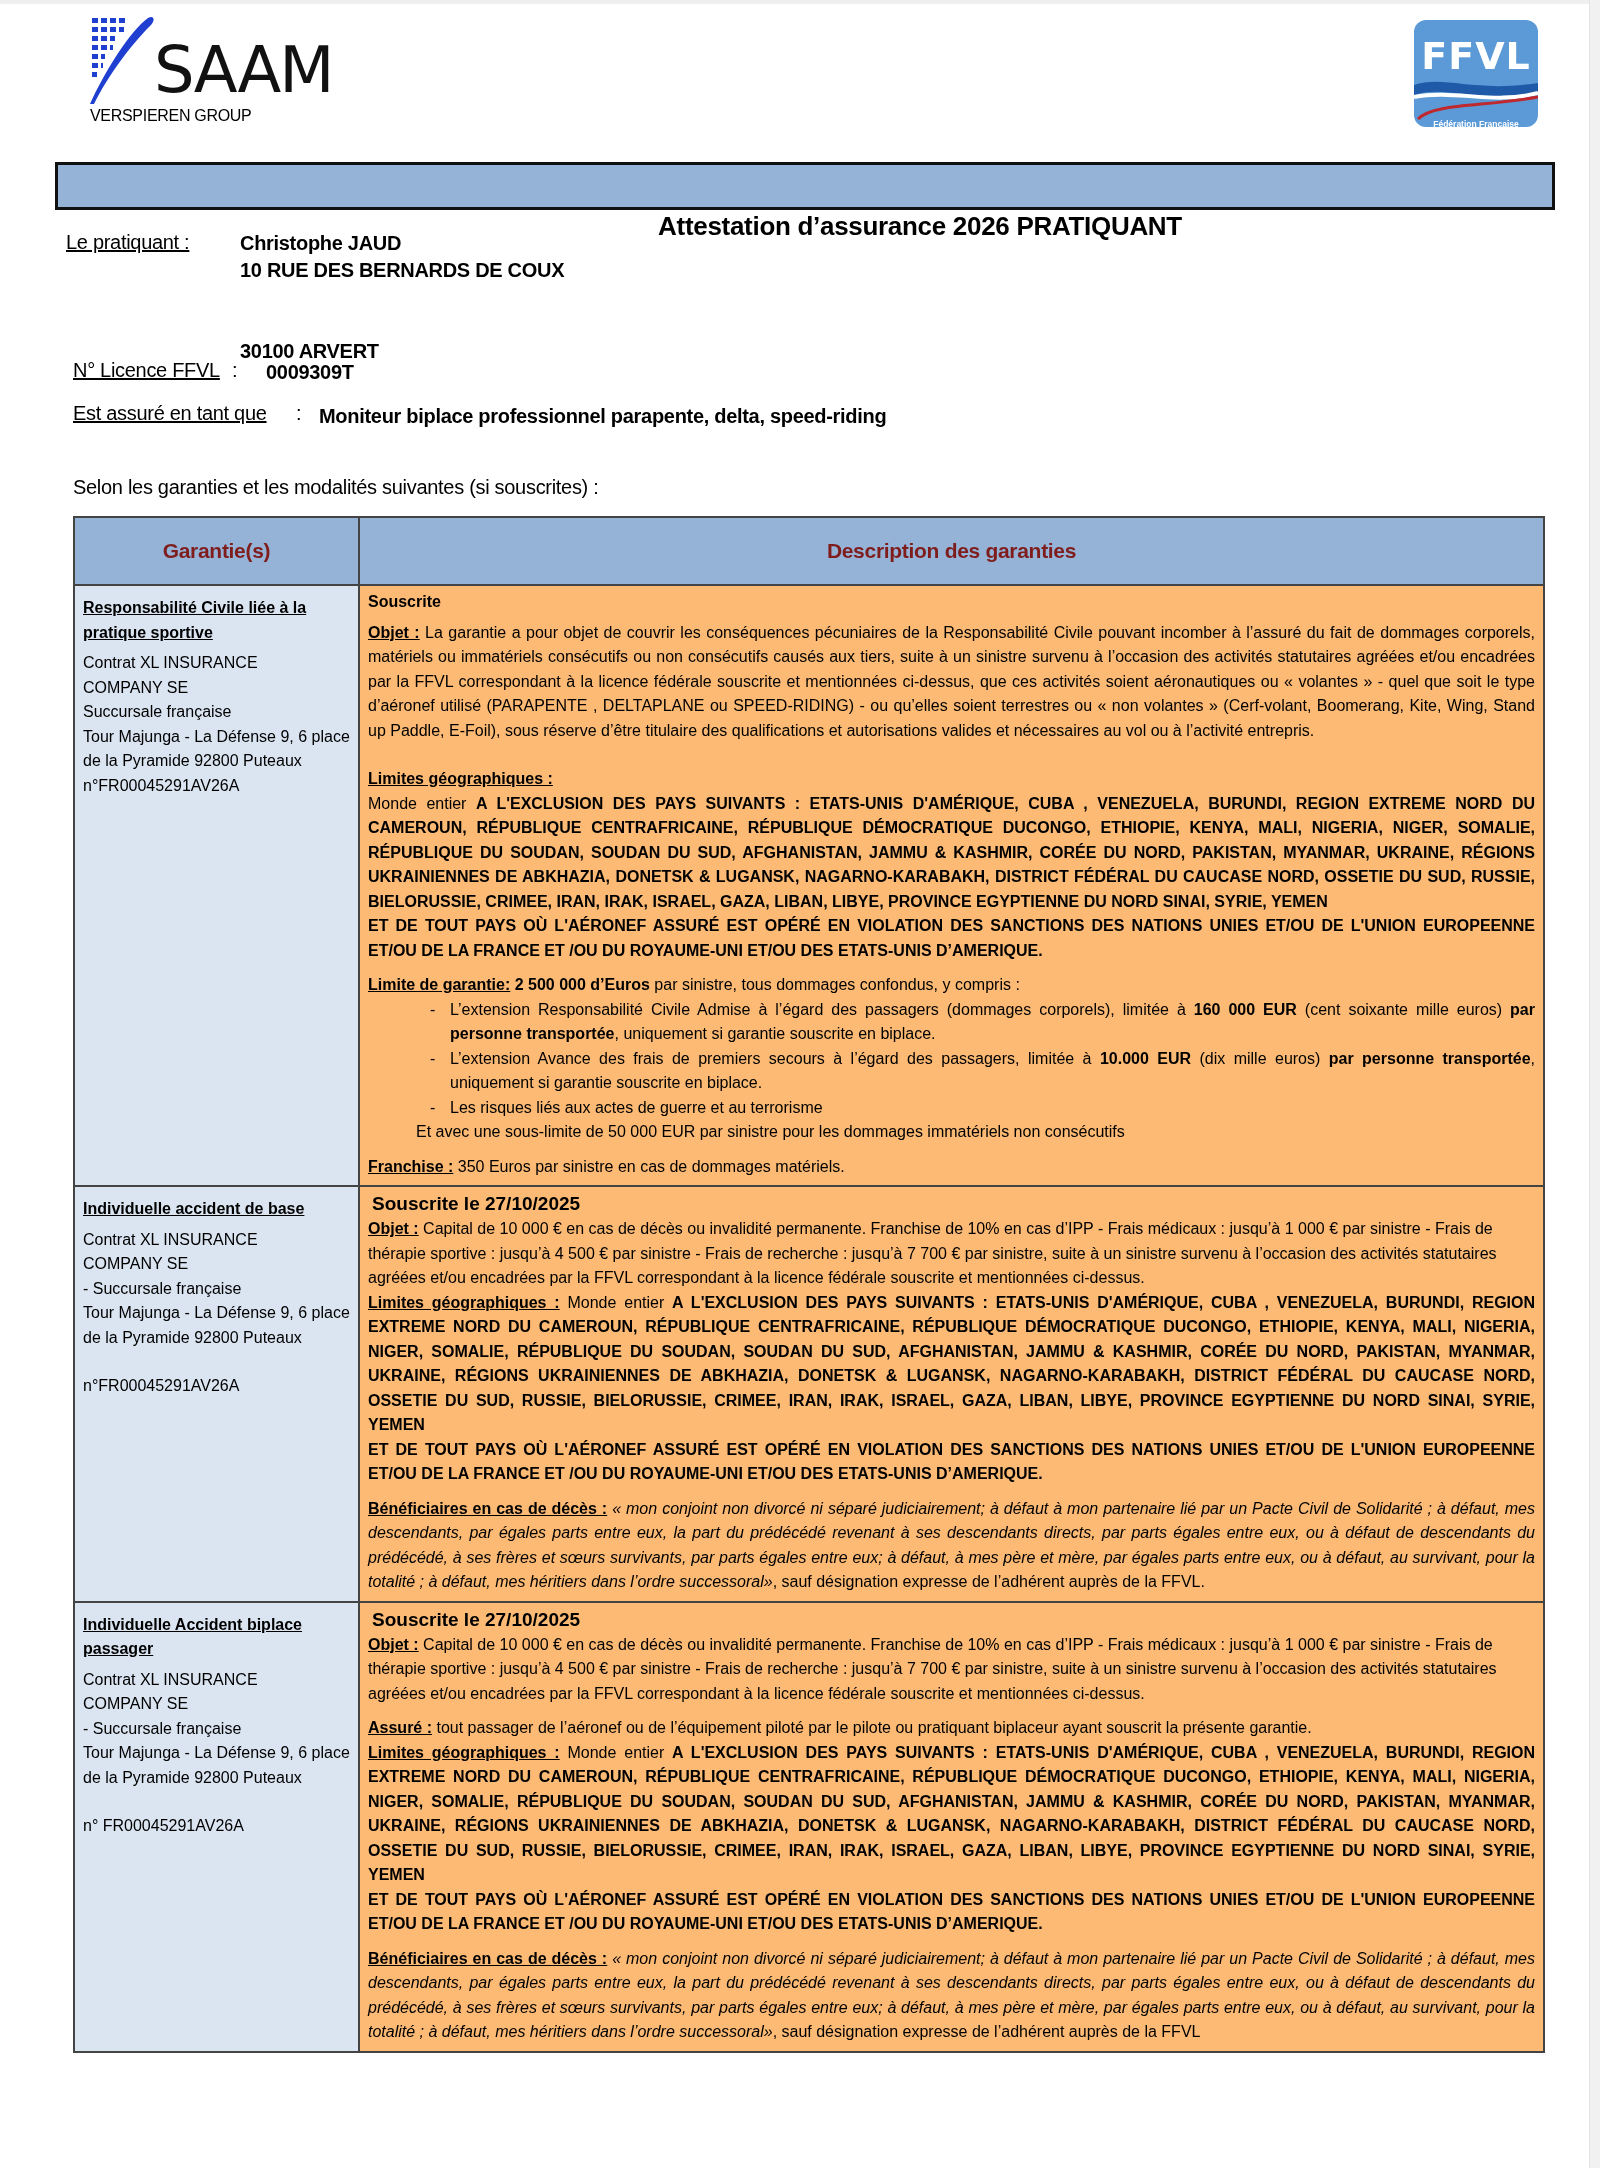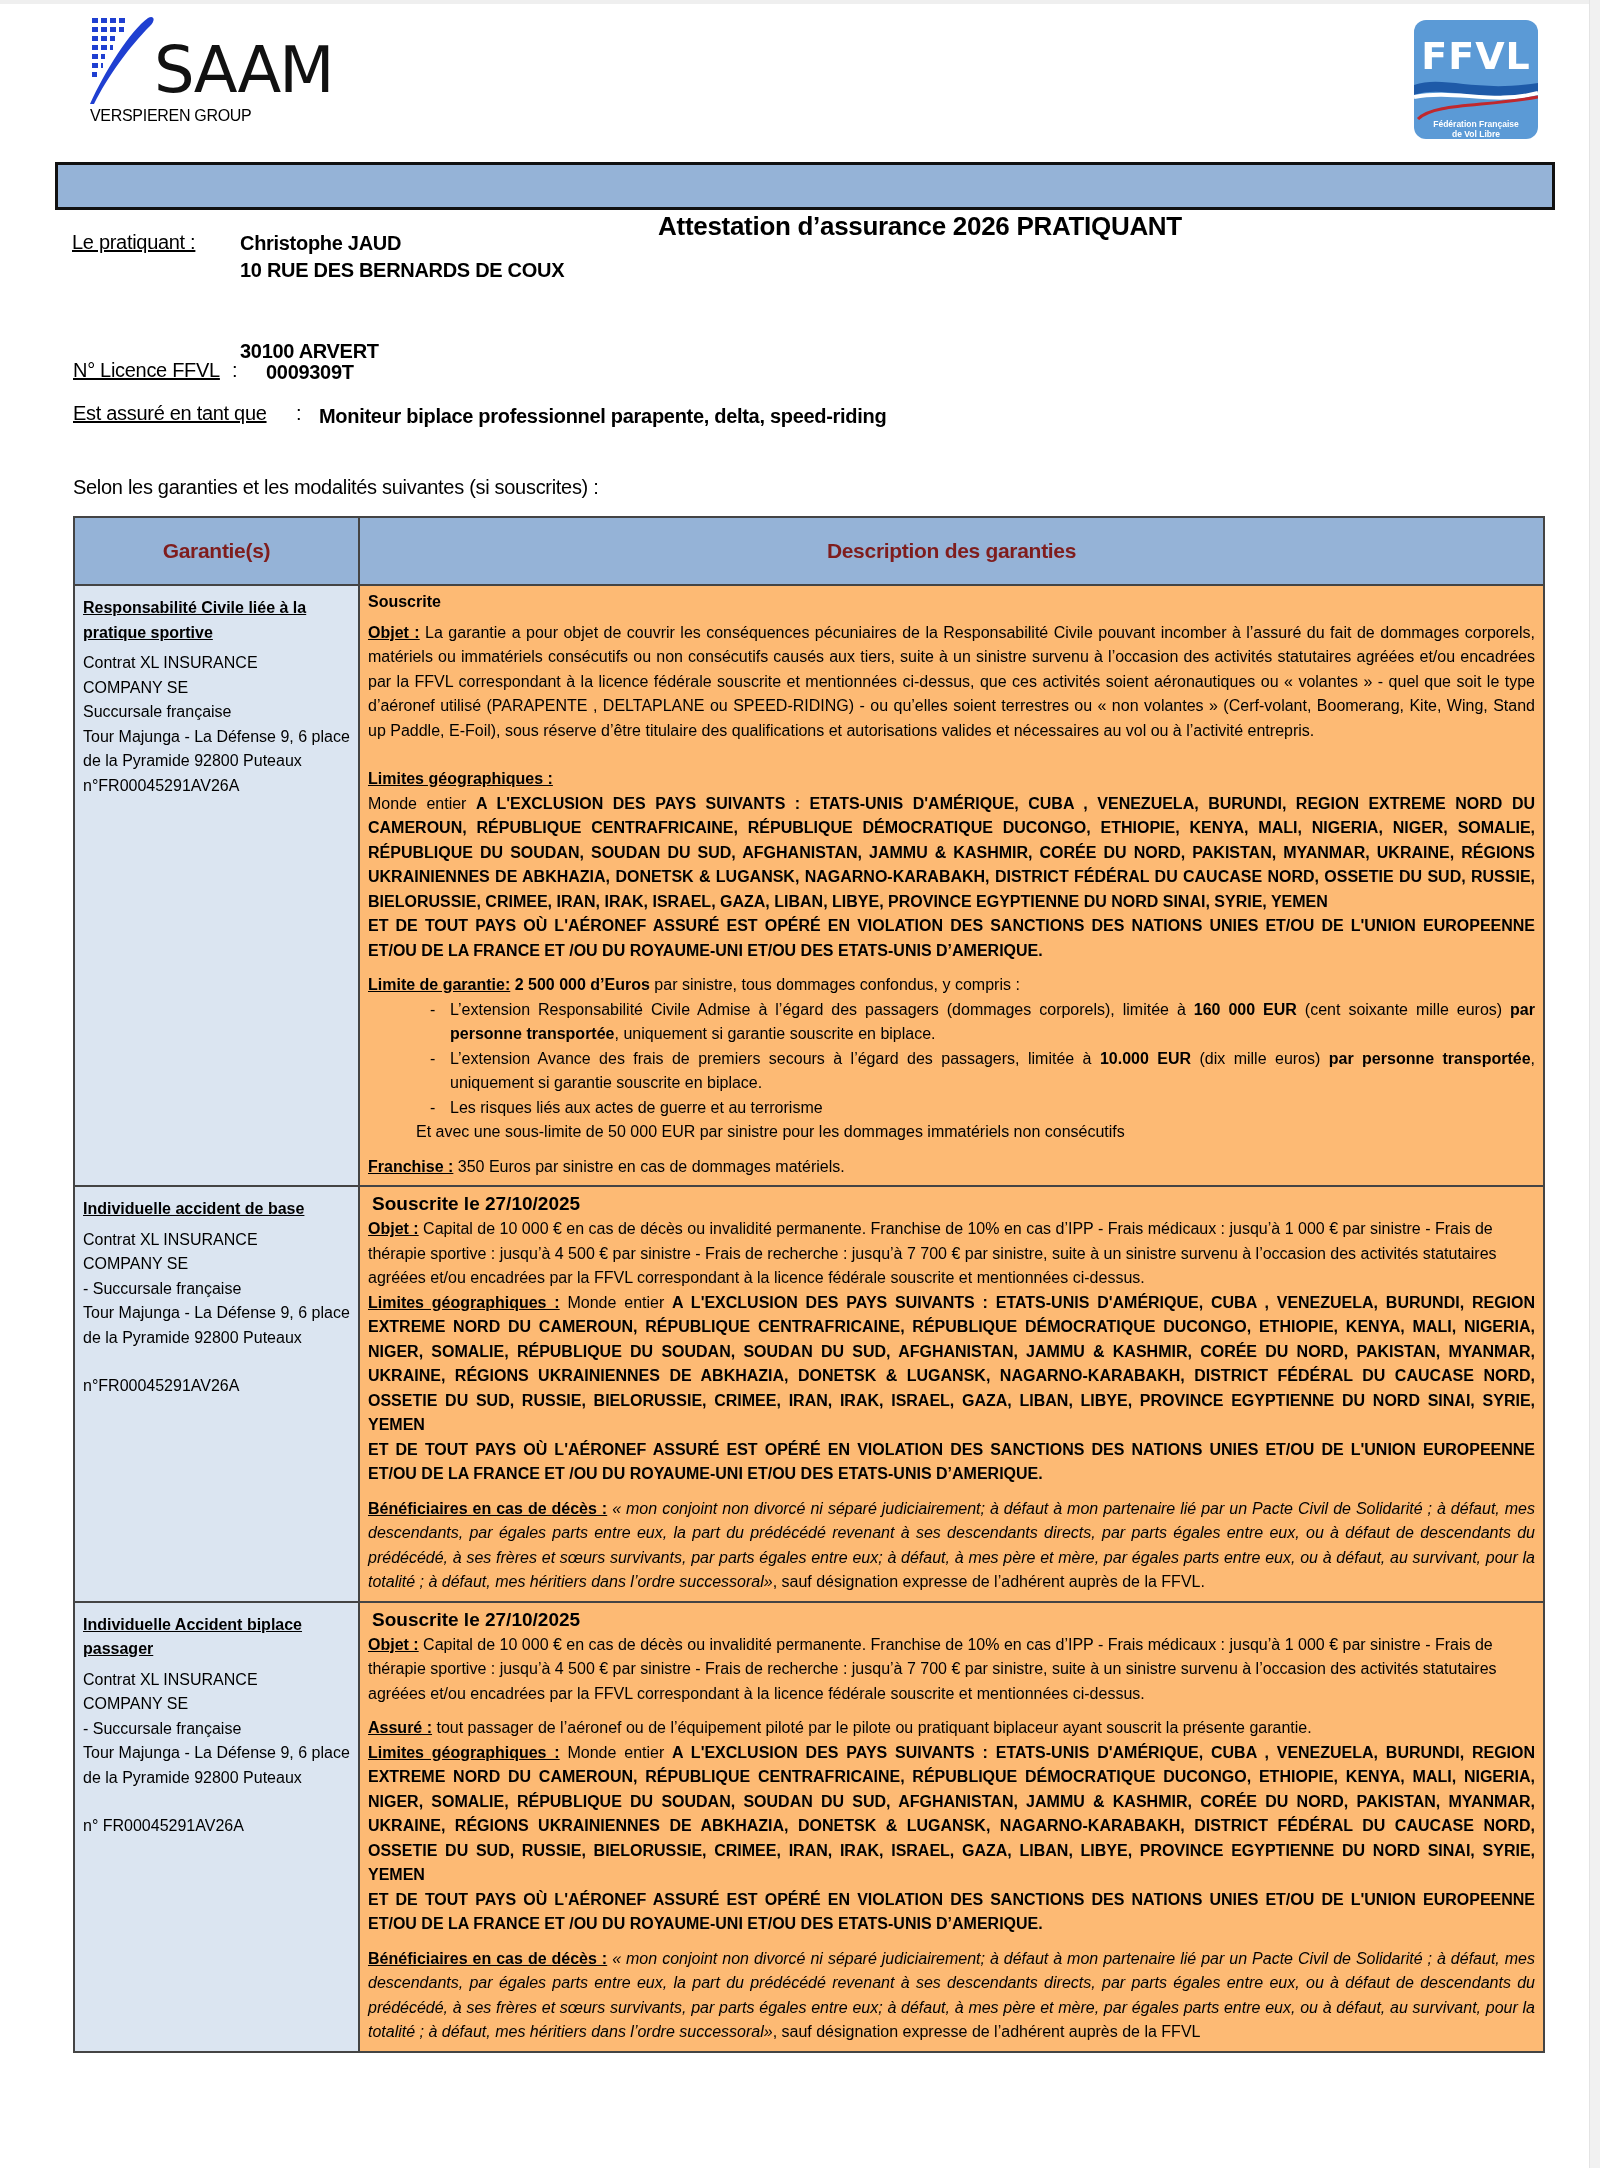--- a/index.html
+++ b/index.html
@@ -10,21 +10,21 @@
   .page-edge { position: absolute; top: 0; right: 0; width: 10px; height: 2168px; background: #f1f1f1; border-left: 1px solid #e4e4e4; }
   .page-top { position: absolute; top: 0; left: 0; width: 1600px; height: 4px; background: #efefef; }
 
   
   .saam-logo { position: absolute; left: 90px; top: 16px; width: 260px; height: 115px; }
   .saam-logo svg { position: absolute; left: 0; top: 0; }
   .saam-text { position: absolute; left: 64px; top: 22px; font-family: "DejaVu Sans", sans-serif; font-size: 64px; letter-spacing: -2px; color: #111; line-height: 1; }
   .saam-sub { position: absolute; left: 0; top: 91px; font-size: 16px; color: #000000; letter-spacing: -0.3px; font-family: "Liberation Sans", sans-serif; }
 
   
-  .ffvl-logo { position: absolute; left: 1414px; top: 20px; width: 124px; height: 119px; border-radius: 12px; background: #5b9ad6; overflow: hidden; }
+  .ffvl-logo { position: absolute; left: 1414px; top: 20px; width: 124px; height: 107px; border-radius: 12px; background: #5b9ad6; overflow: hidden; }
   .ffvl-title { position: absolute; left: 0; width: 124px; top: 14px; text-align: center; color: #fff; font-size: 38px; font-weight: bold; letter-spacing: 1px; font-family: "DejaVu Sans", sans-serif; }
   .ffvl-sub { position: absolute; left: 0; width: 124px; top: 99px; text-align: center; color: #fff; font-size: 8.5px; font-weight: bold; line-height: 10px; }
   .ffvl-logo svg { position: absolute; left: 0; top: 55px; }
 
   
   .title-bar {
     position: absolute; left: 55px; top: 162px; width: 1500px; height: 48px;
     background: #95b3d7; border: 3px solid #111; box-sizing: border-box;
   }
   .title-text {
@@ -109,21 +109,21 @@
   <div class="ffvl-sub">
     <span>Fédération Française</span><br>
     <span>de Vol Libre</span>
   </div>
 </div>
 
 <div class="title-bar">
   <div class="title-text">Attestation d’assurance 2026 PRATIQUANT</div>
 </div>
 
-<div class="lbl" style="left:72px; top:231px;text-align:right;">Le pratiquant :</div>
+<div class="lbl" style="left:66px; top:231px;text-align:right;">Le pratiquant :</div>
 <div class="val" style="left:240px; top:232px;">Christophe JAUD</div>
 <div class="val" style="left:240px; top:259px;">10 RUE DES BERNARDS DE COUX</div>
 <div class="val" style="left:240px; top:340px;">30100 ARVERT</div>
 <div class="lbl" style="left:73px; top:359px;">N° Licence FFVL</div>
 <div style="position:absolute; left:232px; top:359px; font-size:20px;">:</div>
 <div class="val" style="left:266px; top:361px;">0009309T</div>
 <div class="lbl" style="left:73px; top:402px;">Est assuré en tant que</div>
 <div style="position:absolute; left:296px; top:402px; font-size:20px;">:</div>
 <div class="val" style="left:319px; top:405px;">Moniteur biplace professionnel parapente, delta, speed-riding</div>
 <div style="position:absolute; left:73px; top:476px; font-size:20px; letter-spacing:-0.3px;">Selon les garanties et les modalités suivantes (si souscrites) :</div>

